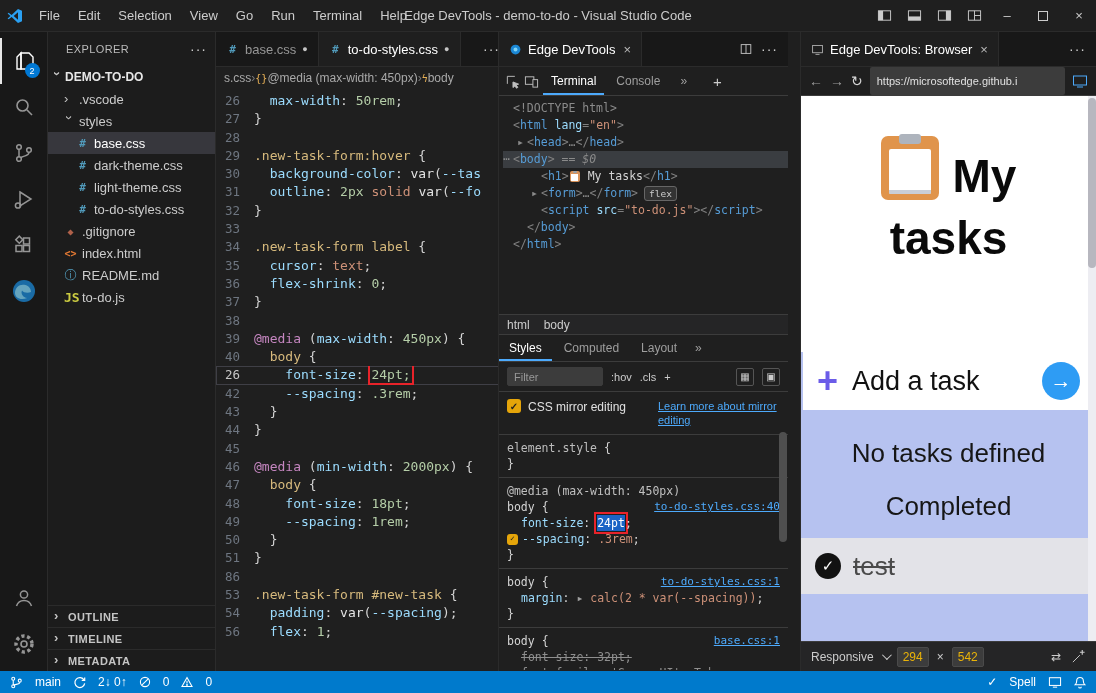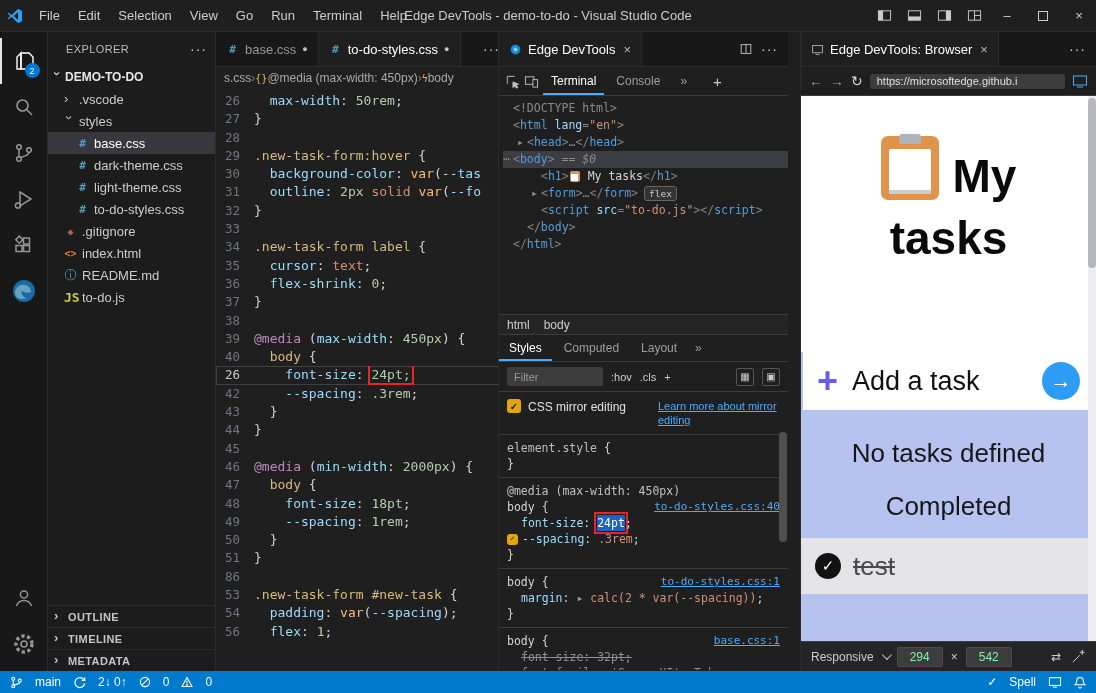--- a/index.html
+++ b/index.html
@@ -63,21 +63,21 @@
   .bc-sep{color:#7a7a7a}
   .bc-ic{font-size:10px;color:#e8b156;font-family:"DejaVu Sans Mono",monospace}
   .codewrap{position:relative;height:calc(100% - 57px);overflow:hidden;font-family:"DejaVu Sans Mono",monospace;
     font-size:13px;line-height:18.3px;padding-top:3px}
   .code-row{display:flex;height:18.3px;white-space:pre}
   .code-row.cur{box-shadow:inset 0 0 0 1px #3f3f46}
   .gut{width:38px;flex:none;text-align:right;padding-right:14px;color:#6e7681;font-size:12.5px}
   .code-row.cur .gut{color:#c6c6c6}
   .cline{flex:1;overflow:hidden}
   .t-pln{color:#d4d4d4}.t-prop{color:#9cdcfe}.t-num{color:#b5cea8}.t-val{color:#ce9178}
-  .t-sel{color:#d7ba7d}.t-at{color:#c586c0}.t-fn{color:#fdba74}
+  .t-sel{color:#d7ba7d}.t-at{color:#c586c0}.t-fn{color:#e5e5e5}
   .t-redbox{color:#b5cea8;outline:2px solid #e8232a;outline-offset:1px}
   .ed-scroll{position:absolute;top:60px;right:1px;width:8px;height:190px;background:#424242;opacity:.45;border-radius:4px}
 
   
   .devtools{position:absolute;top:32px;bottom:22px;left:498px;width:290px;background:#1f1f1f;border-left:1px solid #2b2b2b;
     color:#d4d4d4;overflow:hidden}
   .dt-toolbar{height:29px;display:flex;align-items:center;gap:4px;padding:0 6px;border-bottom:1px solid #3c3c3c}
   .dt-tool{font-size:12px;color:#9e9e9e;padding:0 8px;height:100%;display:flex;align-items:center}
   .dt-tool.active{color:#ffffff;box-shadow:inset 0 -2px 0 #4daafc}
   .dt-plus{margin-left:14px;color:#cccccc;font-size:15px}
@@ -122,21 +122,21 @@
   
   .clip-mini{display:inline-block;width:10px;height:11px;background:#d9935a;border-radius:2px;position:relative;margin:0 1px;flex:none}
   .clip-mini:before{content:"";position:absolute;left:1.5px;right:1.5px;top:2.5px;bottom:1px;background:#fff}
   .clip-mini:after{content:"";position:absolute;left:3px;width:4px;height:2px;top:0;background:#9aa0a6;border-radius:1px}
 
   
   .browser{position:absolute;top:32px;bottom:22px;left:800px;width:296px;background:#1f1f1f;border-left:1px solid #2b2b2b;overflow:hidden}
   .navbar{height:29px;display:flex;align-items:center;gap:7px;padding:0 8px;border-bottom:1px solid #3c3c3c;color:#cccccc}
   .nav-ic{font-size:14px;color:#9e9e9e}
   .nav-ic.on{color:#d6d6d6}
-  .urlbox{flex:1;height:15px;background:#3c3c3c;border-radius:2px;border:none;color:#e0e0e0;font-size:11px;padding:0 7px;outline:none;min-width:0}
+  .urlbox{flex:1;height:28px;background:#3c3c3c;border-radius:2px;border:none;color:#e0e0e0;font-size:11px;padding:0 7px;outline:none;min-width:0}
   .page{position:relative;height:545px;background:#ffffff;overflow:hidden}
   .page-white{height:248px;background:#ffffff;display:flex;align-items:flex-start;justify-content:center}
   .h1wrap{width:236px;text-align:center;font-size:46px;font-weight:bold;color:#0a0a0a;line-height:1.35;padding-top:40px}
   .clip-big{display:inline-block;vertical-align:-8px;width:58px;height:64px;background:#e0944b;border-radius:7px;position:relative;margin-right:14px}
   .clip-big:before{content:"";position:absolute;left:8px;right:8px;top:13px;bottom:6px;background:#fff;border-radius:2px;
     box-shadow:inset 0 -34px 0 -30px #c9ced6, inset 0 -46px 0 -42px #c9ced6}
   .clip-big:after{content:"";position:absolute;left:18px;width:22px;height:10px;top:-2px;background:#aeb4bd;border-radius:3px}
   .page-blue{height:297px;background:#b6c2f0}
   .add-card{margin:8px 2px 0 2px;height:58px;background:#ffffff;display:flex;align-items:center;gap:14px;padding:0 14px}
   .plus{font-size:36px;font-weight:800;color:#6b5ce8;line-height:1}
@@ -146,21 +146,21 @@
   .empty{margin-top:28px;text-align:center;font-size:26px;color:#161616}
   .completedh{margin-top:22px;text-align:center;font-size:26px;color:#161616}
   .done-row{margin-top:16px;height:56px;background:#e3e3e8;display:flex;align-items:center;gap:12px;padding:0 14px}
   .done-check{width:26px;height:26px;border-radius:50%;background:#121212;color:#fff;display:flex;align-items:center;
     justify-content:center;font-size:15px;flex:none}
   .done-text{font-size:26px;color:#4a4a4a;text-decoration:line-through}
   .page-scroll{position:absolute;top:0;right:0;width:8px;height:100%;background:#ededf2}
   .page-thumb{position:absolute;top:2px;right:0;width:8px;height:170px;background:#b7b7bf;border-radius:4px}
   .devicebar{height:30px;background:#252526;border-top:1px solid #3c3c3c;display:flex;align-items:center;gap:8px;
     padding:0 10px;color:#cccccc;font-size:12px}
-  .dev-input{width:46px;height:20px;background:#3c3c3c;border:1px solid #4a4a4a;border-radius:2px;color:#86efac;
+  .dev-input{width:32px;height:20px;background:#3c3c3c;border:1px solid #4a4a4a;border-radius:2px;color:#eab308;
     font-size:12px;text-align:center;outline:none}
   .dchev{display:inline-block;width:7px;height:7px;border-right:1.5px solid #cccccc;border-bottom:1.5px solid #cccccc;
     transform:rotate(45deg) translateY(-2px)}
   .dev-right{margin-left:auto;display:flex;align-items:center;gap:10px}
 
   
   .statusbar{position:absolute;bottom:0;left:0;right:0;height:22px;background:#007acc;color:#ffffff;display:flex;
     align-items:center;font-size:12px;padding:0 10px;gap:12px}
   .st-item{display:flex;align-items:center;gap:12px;white-space:nowrap}
   .st-right{margin-left:auto;display:flex;align-items:center;gap:12px}

